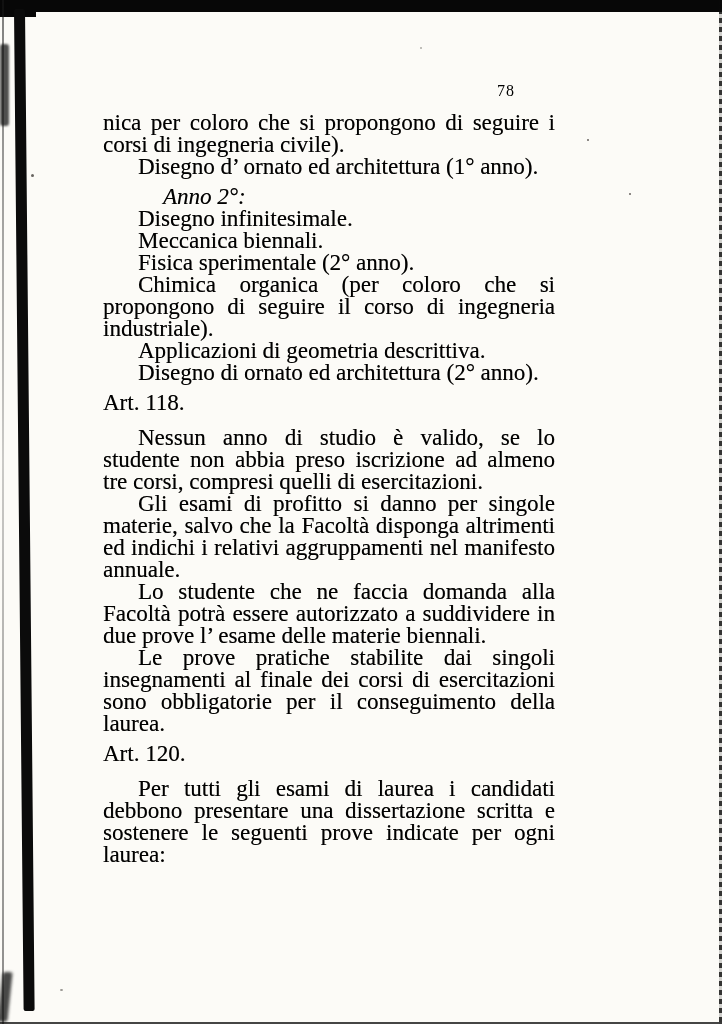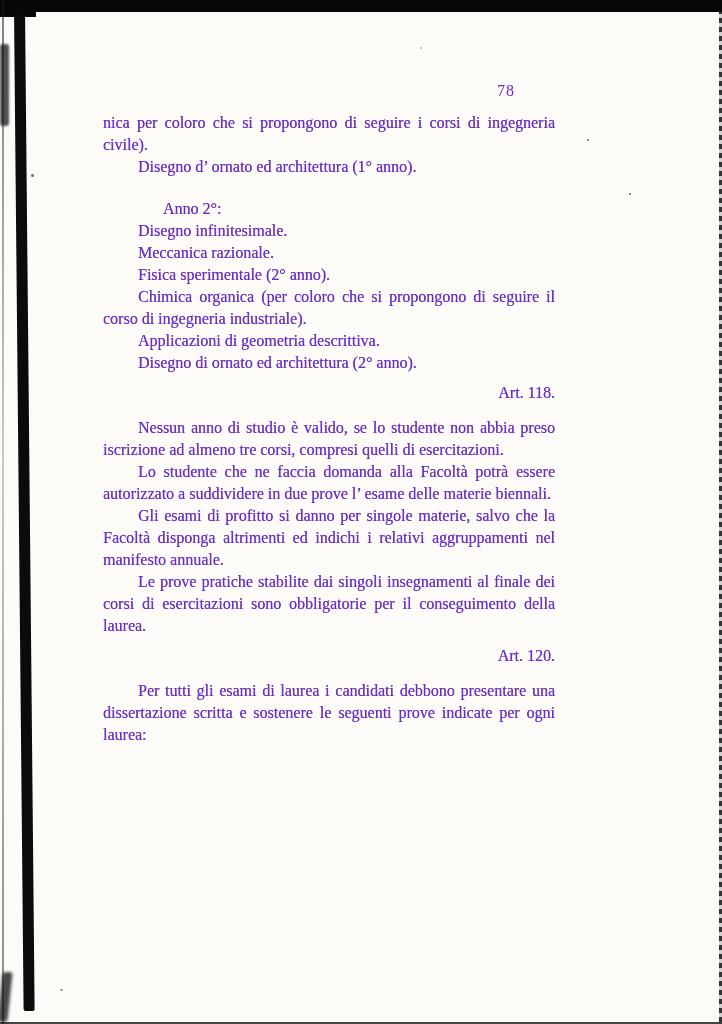--- a/index.html
+++ b/index.html
@@ -2,21 +2,21 @@
 <html><head>
 <meta charset="utf-8">
 <style>
   html, body { margin:0; padding:0; background:#e8e8e6; }
   .page {
     position:relative;
     width:722px; height:1024px;
     background:#fcfbf7;
     overflow:hidden;
     font-family:"Liberation Serif","DejaVu Serif",serif;
-    color:#6d28d9;
+    color:#000000;
   }
   
   .edge-top { position:absolute; top:0; left:0; width:100%; height:12px; background:#070707; }
   .edge-top::after { content:""; position:absolute; left:0; top:12px; width:36px; height:5px; background:#070707; }
   .edge-left-line { position:absolute; top:0; left:2px; width:2px; height:100%;
     background:linear-gradient(to bottom, rgba(25,25,25,.55), rgba(25,25,25,.22) 45%, rgba(25,25,25,.5)); }
   .binding { position:absolute; top:9px; left:14px; width:11px; height:1002px;
     background:#0b0b0b; border-radius:2px;
     transform:rotate(-0.55deg); transform-origin:top center; }
   .blob-top { position:absolute; left:0; top:44px; width:9px; height:82px;
@@ -30,28 +30,28 @@
 
   
   .pagenum {
     position:absolute; left:497px; top:82px;
     font-size:16px; letter-spacing:1px;
   }
 
   
   .text {
     position:absolute; left:103px; top:112px; width:452px;
-    font-size:16px; line-height:22px;
+    font-size:23px; line-height:22px;
     text-align:justify;
     text-shadow:0.25px 0.25px 0 rgba(33,30,26,.55);
   }
   .text p { margin:0; text-indent:35px; }
   .text p.cont { text-indent:0; }
-  .text p.anno { text-indent:60px; margin-top:20px; }
-  .text p.art { text-align:right; text-indent:0; margin:8px 0 13px 0; }
+  .text p.anno { font-style:italic; text-indent:60px; margin-top:8px; }
+  .text p.art { text-align:left; text-indent:0; margin:8px 0 13px 0; }
 </style>
 </head>
 <body>
 
 <div class="page">
 
   <div class="edge-top"></div>
   <div class="edge-left-line"></div>
   <div class="binding"></div>
   <div class="blob-top"></div>
@@ -67,30 +67,30 @@
 
   <div class="pagenum">78</div>
 
   <div class="text">
 
     <p class="cont">nica per coloro che si propongono di seguire i corsi di ingegneria civile).</p>
     <p>Disegno d’ ornato ed architettura (1° anno).</p>
 
     <p class="anno">Anno 2°:</p>
     <p>Disegno infinitesimale.</p>
-    <p>Meccanica razionale.</p>
+    <p>Meccanica biennali.</p>
     <p>Fisica sperimentale (2° anno).</p>
     <p>Chimica organica (per coloro che si propongono di seguire il corso di ingegneria industriale).</p>
     <p>Applicazioni di geometria descrittiva.</p>
     <p>Disegno di ornato ed architettura (2° anno).</p>
 
     <p class="art">Art. 118.</p>
     <p>Nessun anno di studio è valido, se lo studente non abbia preso iscrizione ad almeno tre corsi, compresi quelli di esercitazioni.</p>
 
+    <p>Gli esami di profitto si danno per singole materie, salvo che la Facoltà disponga altrimenti ed indichi i relativi aggruppamenti nel manifesto annuale.</p>
     <p>Lo studente che ne faccia domanda alla Facoltà potrà essere autorizzato a suddividere in due prove l’ esame delle materie biennali.</p>
-    <p>Gli esami di profitto si danno per singole materie, salvo che la Facoltà disponga altrimenti ed indichi i relativi aggruppamenti nel manifesto annuale.</p>
     <p>Le prove pratiche stabilite dai singoli insegnamenti al finale dei corsi di esercitazioni sono obbligatorie per il conseguimento della laurea.</p>
 
     <p class="art">Art. 120.</p>
     <p>Per tutti gli esami di laurea i candidati debbono presentare una dissertazione scritta e sostenere le seguenti prove indicate per ogni laurea:</p>
 
   </div>
 </div>
 
 </body></html>

